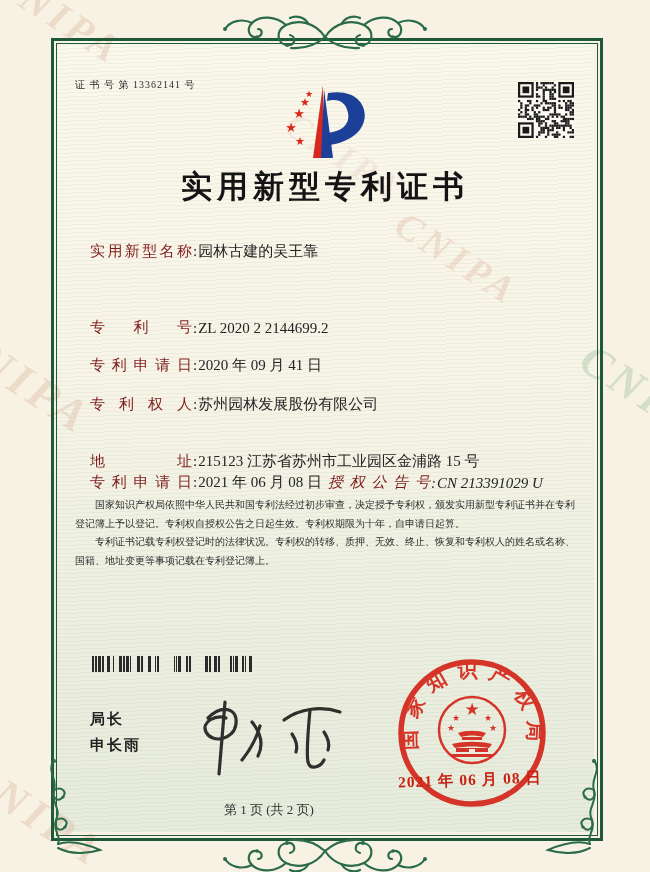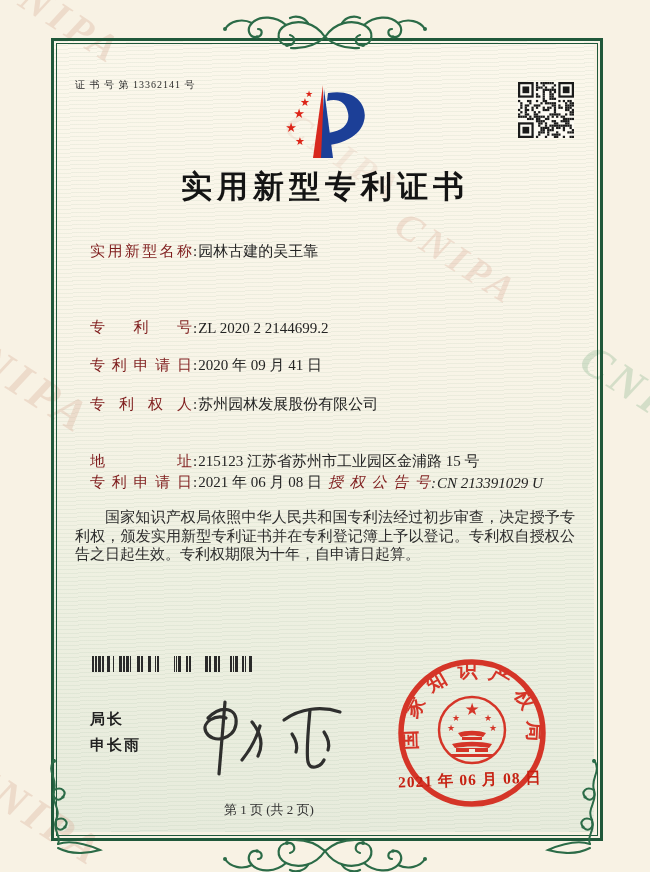--- a/index.html
+++ b/index.html
@@ -49,22 +49,22 @@
     font-size:31px;font-weight:700;letter-spacing:5px;color:#141414;
   }
   
   .frow{position:absolute;left:90px;z-index:5;font-size:15px;white-space:nowrap;}
   .flabel{display:inline-block;width:102px;text-align:justify;text-align-last:justify;color:#7f1d1d;vertical-align:bottom;}
   .fcolon{margin-left:1px;}
   .fvalue{margin-left:1px;color:#232323;text-align:center;}
   .grant-no-group{position:absolute;left:238px;top:0;font-style:italic;}
   
   .body-text{
-    position:absolute;left:75px;top:508px;width:500px;z-index:5;
-    font-size:15px;line-height:18.7px;text-align:justify;color:#2c2c2c;
+    position:absolute;left:75px;top:496px;width:500px;z-index:5;
+    font-size:10px;line-height:18.7px;text-align:justify;color:#2c2c2c;
   }
   .body-text p{margin:0;text-indent:2em;}
   
   .barcode{position:absolute;left:92px;top:656px;z-index:5;}
   .director-title{position:absolute;left:90px;top:710px;z-index:5;
     font-family:"Liberation Sans","DejaVu Sans",sans-serif;font-size:15px;font-weight:600;letter-spacing:2px;color:#222;text-align:center;}
   .director-name{position:absolute;left:90px;top:736px;z-index:5;
     font-family:Liberation Sans, sans-serif;font-size:15px;font-weight:600;letter-spacing:2px;color:#222;}
   .signature{position:absolute;left:192px;top:696px;z-index:5;}
   .seal{position:absolute;left:396px;top:657px;width:152px;height:152px;z-index:6;opacity:.93;}
@@ -392,20 +392,21 @@
   </div>
   <div class="frow" style="top:473px;width:500px">
     <span class="flabel">专利申请日</span><span class="fcolon">:</span><span class="fvalue">2021 年 06 月 08 日</span>
     <span class="grant-no-group">
       <span class="flabel">授权公告号</span><span class="fcolon">:</span><span class="fvalue">CN 213391029 U</span>
     </span>
   </div>
 
   <div class="body-text">
     <p>国家知识产权局依照中华人民共和国专利法经过初步审查，决定授予专利权，颁发实用新型专利证书并在专利登记簿上予以登记。专利权自授权公告之日起生效。专利权期限为十年，自申请日起算。</p>
+    <p>专利证书记载专利权登记时的法律状况。专利权的转移、质押、无效、终止、恢复和专利权人的姓名或名称、国籍、地址变更等事项记载在专利登记簿上。</p>
   </div>
 
   <svg class="barcode" width="166" height="16" viewBox="0 0 166 16">
     <g id="bc-bars" fill="#2a2a2a">
         <rect x="0" y="0" width="2" height="16"></rect>
         <rect x="3" y="0" width="2" height="16"></rect>
         <rect x="6" y="0" width="3" height="16"></rect>
         <rect x="10" y="0" width="2" height="16"></rect>
         <rect x="15" y="0" width="3" height="16"></rect>
         <rect x="21" y="0" width="1" height="16"></rect>

